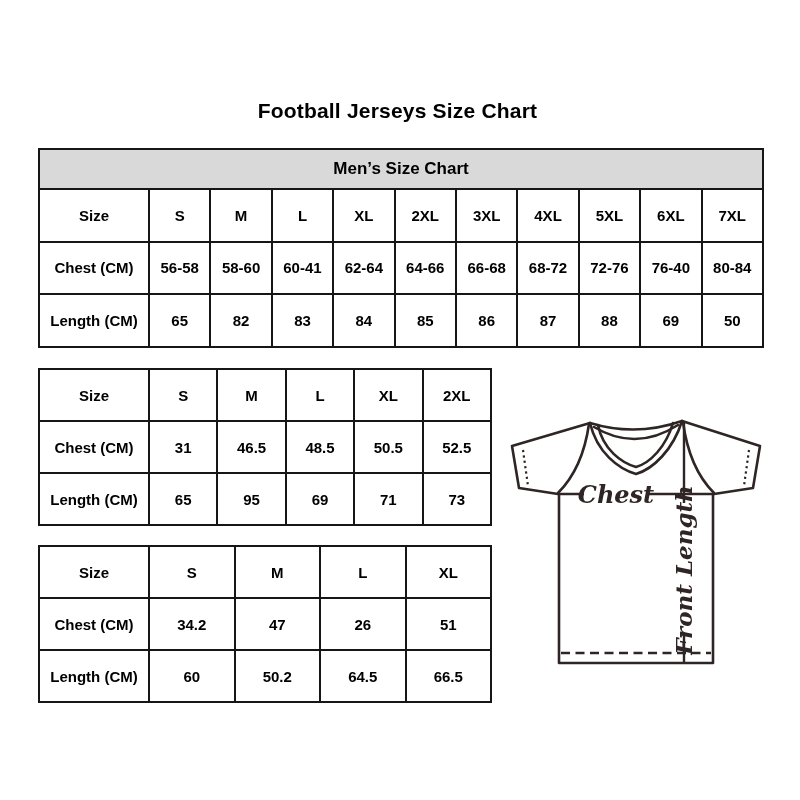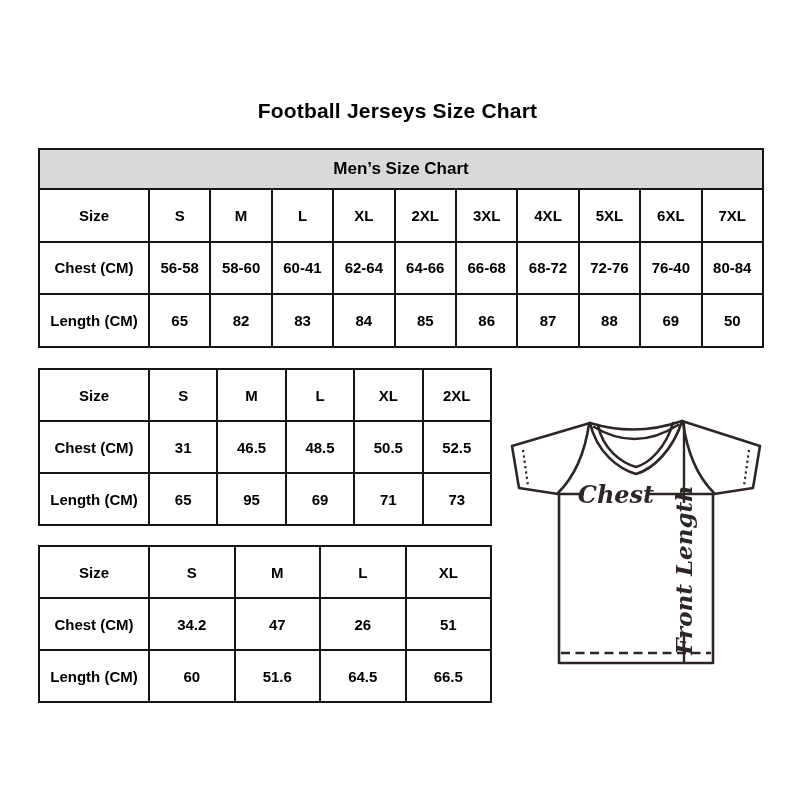--- a/index.html
+++ b/index.html
@@ -161,21 +161,21 @@
           <tr>
             <td>Chest (CM)</td>
             <td>34.2</td>
             <td>47</td>
             <td>26</td>
             <td>51</td>
           </tr>
           <tr>
             <td>Length (CM)</td>
             <td>60</td>
-            <td>51.6</td>
+            <td>50.2</td>
             <td>64.5</td>
             <td>66.5</td>
           </tr>
         </tbody>
       </table>
     </div>
 
   <div class="diagram">
     <svg viewBox="504 414 268 256" width="268" height="256">
       <g class="outline">

